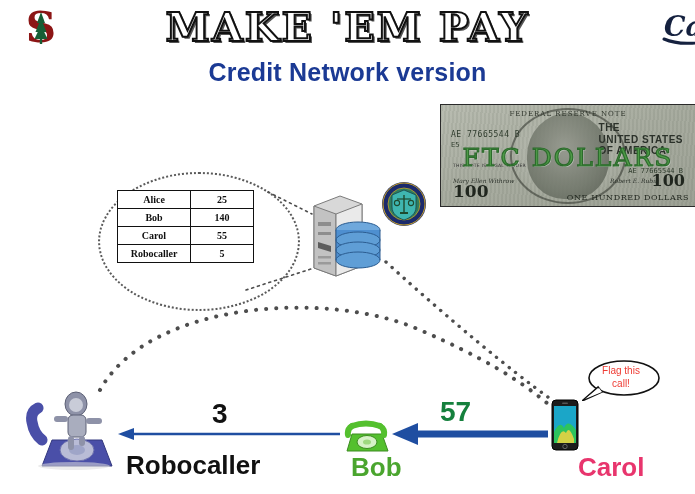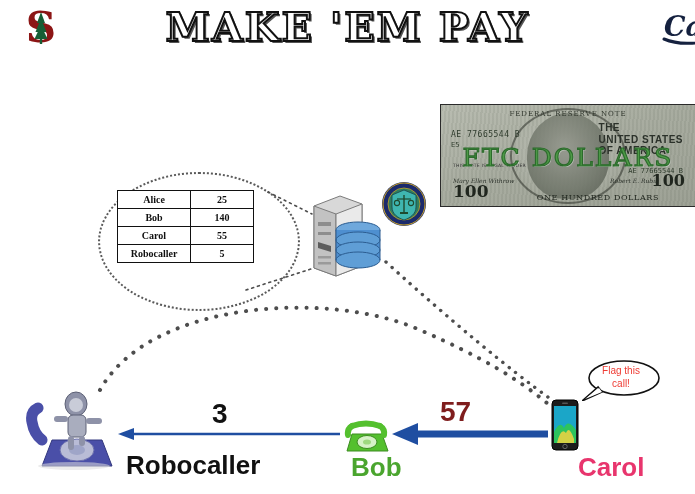--- a/index.html
+++ b/index.html
@@ -160,21 +160,21 @@
     position: absolute;
     right: 10px;
     bottom: 16px;
     font-family: "DejaVu Serif", serif;
     font-size: 16px;
     font-weight: bold;
     color: #20261e;
   }
   .bill-bottom-text {
     position: absolute;
-    right: 36px;
+    right: 6px;
     bottom: 4px;
     font-family: "DejaVu Serif", serif;
     font-size: 8px;
     letter-spacing: .6px;
     color: #222820;
     margin-top: 48px;
   }
   .bill-sig-l, .bill-sig-r {
     position: absolute;
     bottom: 22px;
@@ -327,21 +327,21 @@
     font-size: 28px;
     font-weight: 700;
     color: #111111;
   }
   .amount-57 {
     position: absolute;
     left: 440px;
     top: 396px;
     font-size: 28px;
     font-weight: 700;
-    color: #7f1d1d;
+    color: #15803d;
   }
 
   svg.overlay {
     position: absolute;
     left: 0; top: 0;
     width: 695px;
     height: 494px;
     pointer-events: none;
   }
 </style>
@@ -363,20 +363,21 @@
   </div>
 
   <div class="cal-logo">
     <svg viewBox="0 0 62 40" width="62" height="40">
       <text x="4" y="28" font-family="DejaVu Serif, serif" font-style="italic" font-size="27" font-weight="bold" fill="#15213f">Cal</text>
       <path d="M4 31 C 18 37, 40 37, 56 29" stroke="#15213f" stroke-width="3" fill="none" stroke-linecap="round"></path>
     </svg>
   </div>
 
   <div class="main-title">MAKE 'EM PAY</div>
+  <div class="sub-title">Credit Network version</div>
 
   <div class="bill">
     <div class="oval"></div>
     <div class="face"></div>
     <div class="bill-top-text">FEDERAL RESERVE NOTE</div>
     <div class="bill-united">
       <div>THE</div>
       <div>UNITED STATES</div>
       <div>OF AMERICA</div>
     </div>

